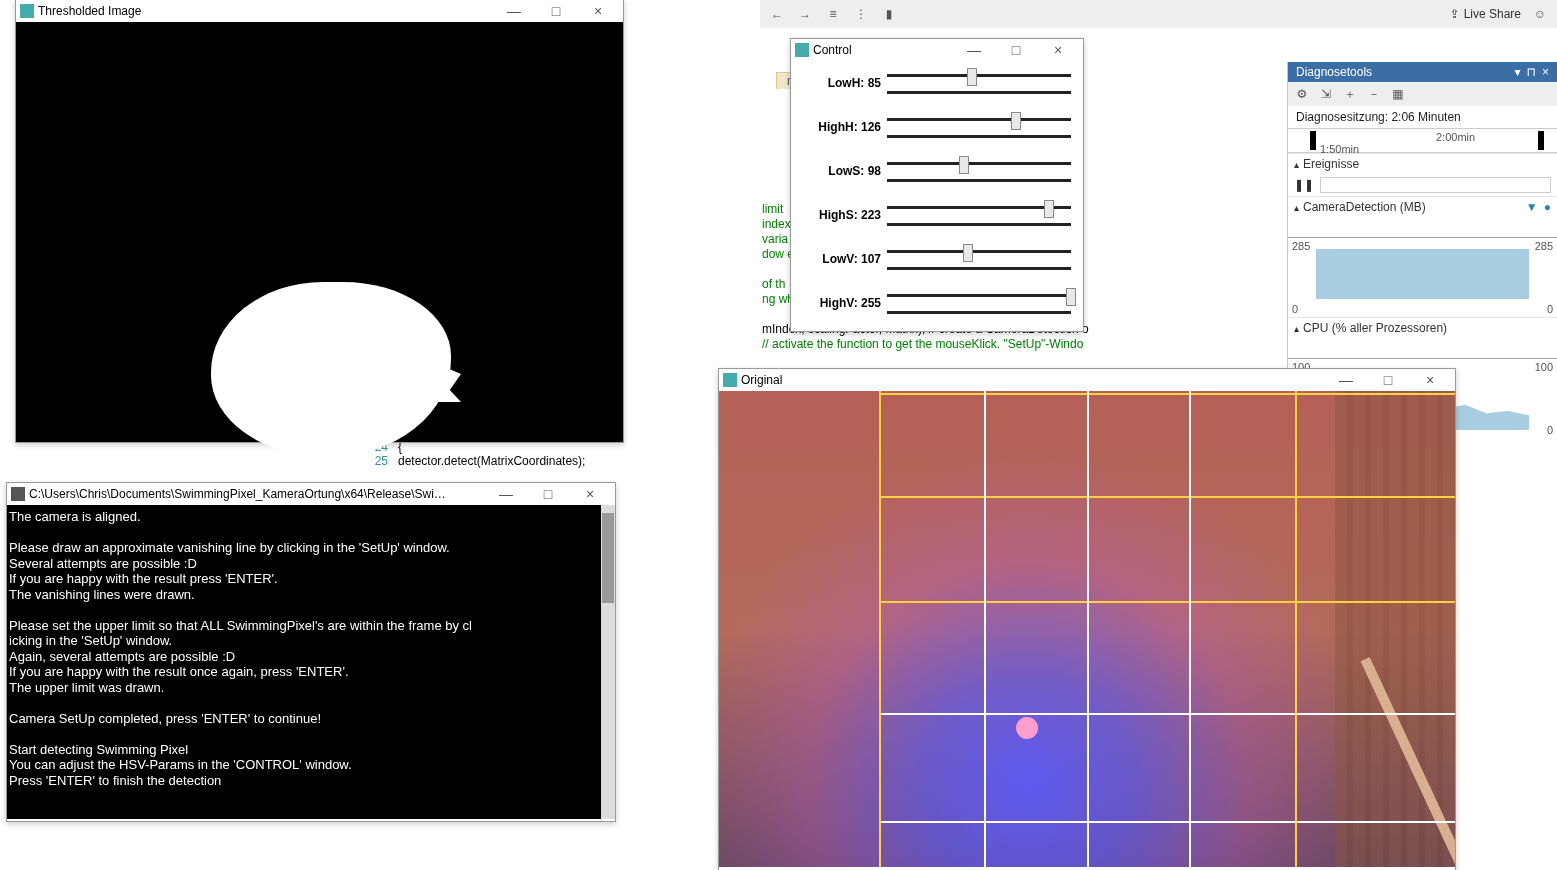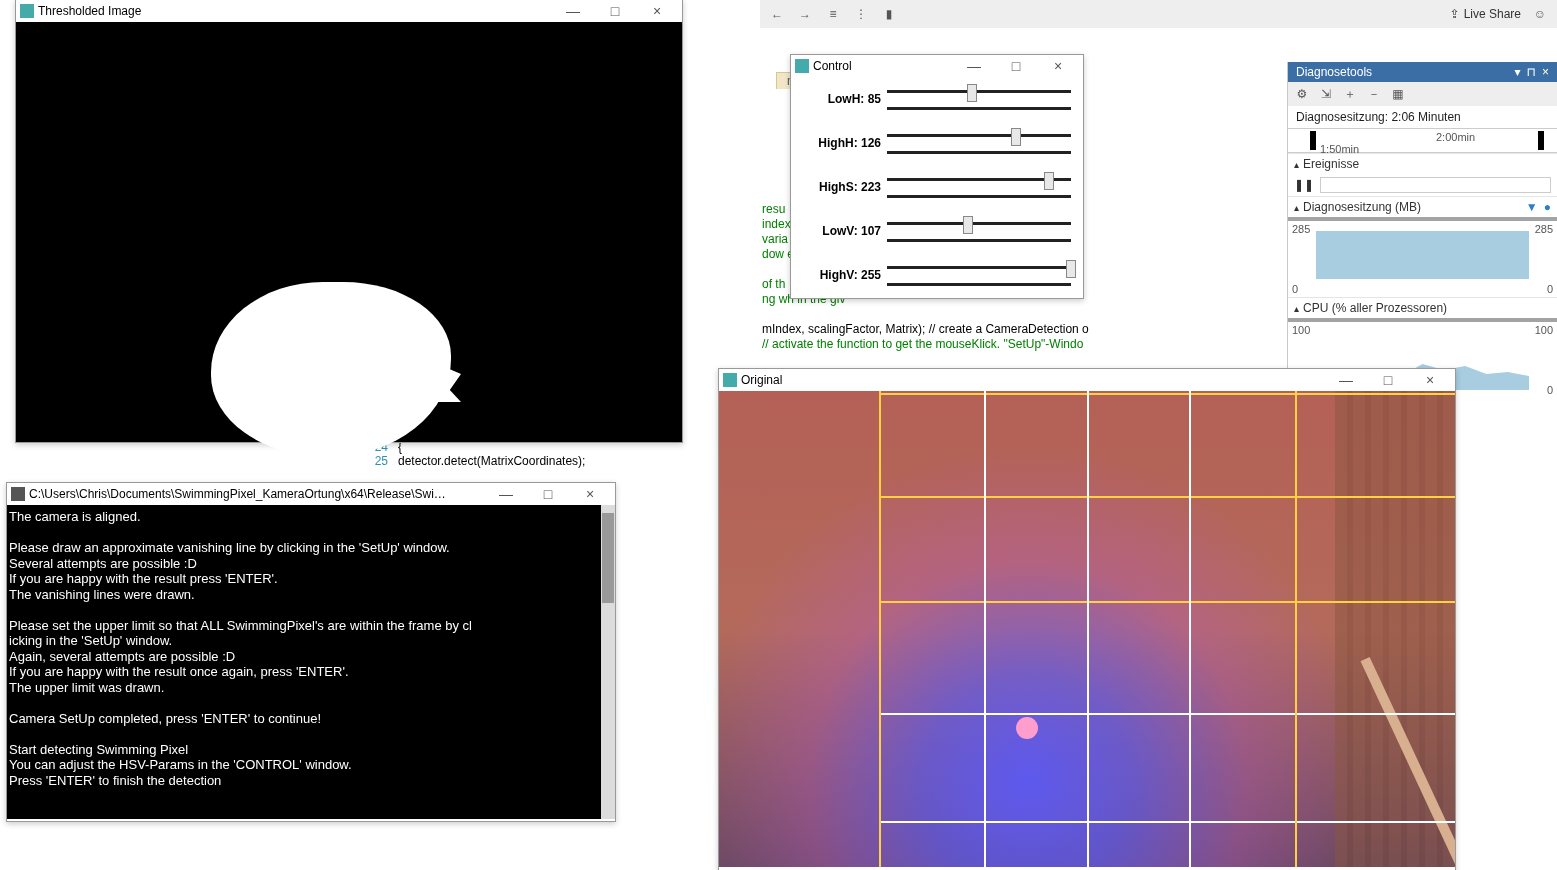--- a/index.html
+++ b/index.html
@@ -31,41 +31,41 @@
 .diag-tools span { width: 16px; height: 16px; display: inline-flex; align-items: center; justify-content: center; color: #555; }
 .diag-session { padding: 4px 8px; font-weight: 400; color: #1e1e1e; border-bottom: 1px solid #ccc; }
 .timeline { height: 24px; border-bottom: 1px solid #ccc; position: relative; }
 .timeline .tick { position: absolute; top: 2px; font-size: 11px; color: #555; }
 .timeline .bar1 { left: 32px; margin-top: 12px; } .timeline .bar2 { left: 148px; }
 .timeline .marker { position: absolute; width: 6px; top: 2px; bottom: 2px; background: #000; }
 .section-head { padding: 3px 6px; font-size: 12px; color: #333; display: flex; align-items: center; border-top: 1px solid #e5e5e5; }
 .section-head::before { content: "▴"; margin-right: 4px; font-size: 10px; color: #333; }
 .events-body { height: 22px; padding: 2px 6px; display: flex; align-items: center; gap: 6px; }
 .pause-icon { color: #333; }
-.chart-box { height: 80px; position: relative; border-top: 4px solid #a3a3a3; }
+.chart-box { height: 80px; position: relative; border-top: 1px solid #a3a3a3; margin-top: 20px; }
 .chart-box .ylab-l { position: absolute; left: 4px; font-size: 11px; color: #555; }
 .chart-box .ylab-r { position: absolute; right: 4px; font-size: 11px; color: #555; }
 .mem-fill { position: absolute; left: 28px; right: 28px; top: 8px; bottom: 8px; background: linear-gradient(#a8cce0,#a8cce0) 0 20%/100% 80% no-repeat; }
 .cpu-fill { position: absolute; left: 28px; right: 28px; top: 8px; bottom: 8px; }
 .cpu-fill svg { width: 100%; height: 100%; }
 
 
 .win { position: absolute; background: #fff; border: 1px solid #999; box-shadow: 0 2px 6px rgba(0,0,0,.2); }
 .titlebar { height: 22px; background: #fff; display: flex; align-items: center; font-size: 12px; color: #000; padding: 0 4px; }
 .titlebar .icon { width: 14px; height: 14px; margin-right: 4px; background: #4aa; }
 .titlebar .grow { flex: 1; }
 .winbtn { width: 42px; height: 20px; display: inline-flex; align-items: center; justify-content: center; color: #555; font-size: 14px; }
 
-.thresh { top: -1px; left: 15px; width: 668px; height: 444px; }
+.thresh { top: -1px; left: 15px; width: 609px; height: 444px; }
 .thresh .content { height: 420px; background: #000; position: relative; }
 .blob { position: absolute; left: 195px; top: 260px; width: 240px; height: 175px; background: #fff; border-radius: 50% 48% 55% 52% / 55% 45% 60% 50%; }
 .blob::after { content: ""; position: absolute; right: -10px; top: 80px; width: 28px; height: 40px; background: #fff; clip-path: polygon(0 0,100% 30%,60% 70%,100% 100%,0 100%); }
 
 
-.control { top: 54px; left: 790px; width: 294px; height: 245px; }
+.control { top: 38px; left: 790px; width: 294px; height: 294px; }
 .control .body { padding: 8px 12px 12px 6px; }
 .slider-row { display: flex; align-items: center; margin-bottom: 16px; height: 28px; }
 .slider-label { width: 90px; text-align: right; padding-right: 6px; font-size: 12px; font-weight: 700; color: #000; }
 .slider-track { flex: 1; position: relative; height: 22px; }
 .track-upper { position: absolute; left: 0; right: 0; top: 2px; height: 3px; background: #222; }
 .track-lower { position: absolute; left: 0; right: 0; bottom: 0; height: 3px; background: #222; }
 .thumb { position: absolute; top: -4px; width: 10px; height: 18px; background: #e8e8e8; border: 1px solid #888; }
 
 
 .console { top: 482px; left: 6px; width: 610px; height: 340px; }
@@ -105,21 +105,21 @@
     <span class="grow"></span>
     <span class="live-share">
       <span>⇪</span>
       <span>Live Share</span>
     </span>
     <span class="tb-icon">☺</span>
   </div>
   <div class="doc-tab">ma</div>
 
   <div class="code-behind">
-    <span>resu</span><br>
+    <span>limit</span><br>
     <span>index                                             . there a</span><br>
     <span>varia</span><br>
     <span>dow                                               e to big</span><br>
     <span></span><br>
     <span>of th</span><br>
     <span>ng wh                                             in the giv</span><br>
     <span></span><br>
     <span class="kw">mIndex, scalingFactor, Matrix);  // create a CameraDetection o</span><br>
     <span>// activate the function to get the mouseKlick. "SetUp"-Windo</span>
   </div>
@@ -160,21 +160,21 @@
     <span class="marker" style="left:250px"></span>
   </div>
   <div class="section-head">
       <span>Ereignisse</span>
     </div>
   <div class="events-body">
     <span class="pause-icon">❚❚</span>
     <span style="flex:1;height:16px;border:1px solid #ccc"></span>
   </div>
   <div class="section-head">
-    <span>Diagnosesitzung (MB)</span>
+    <span>CameraDetection (MB)</span>
     <span style="flex:1"></span>
     <span style="color:#2b7ec9">▼</span>
     <span style="color:#2b7ec9;margin-left:6px">●</span>
   </div>
   <div class="chart-box">
     <span class="ylab-l" style="top:2px">285</span>
     <span class="ylab-r" style="top:2px">285</span>
     <div class="mem-fill"></div>
     <span class="ylab-l" style="bottom:2px">0</span>
     <span class="ylab-r" style="bottom:2px">0</span>
@@ -225,20 +225,28 @@
           <div class="track-upper"></div>
           <div class="thumb" style="left:calc(46% - 5px)"></div>
           <div class="track-lower"></div>
         </div>
       </div>
       <div class="slider-row">
         <span class="slider-label">HighH: 126</span>
         <div class="slider-track">
           <div class="track-upper"></div>
           <div class="thumb" style="left:calc(70% - 5px)"></div>
+          <div class="track-lower"></div>
+        </div>
+      </div>
+      <div class="slider-row">
+        <span class="slider-label">LowS: 98</span>
+        <div class="slider-track">
+          <div class="track-upper"></div>
+          <div class="thumb" style="left:calc(42% - 5px)"></div>
           <div class="track-lower"></div>
         </div>
       </div>
       <div class="slider-row">
         <span class="slider-label">HighS: 223</span>
         <div class="slider-track">
           <div class="track-upper"></div>
           <div class="thumb" style="left:calc(88% - 5px)"></div>
           <div class="track-lower"></div>
         </div>

